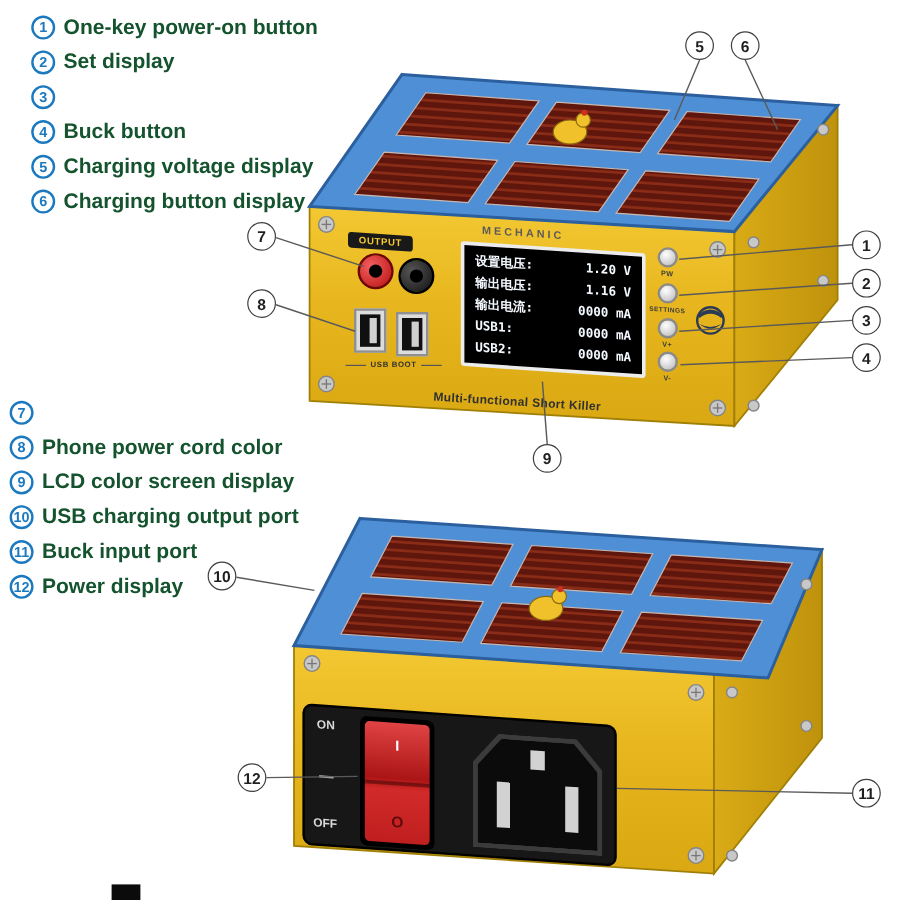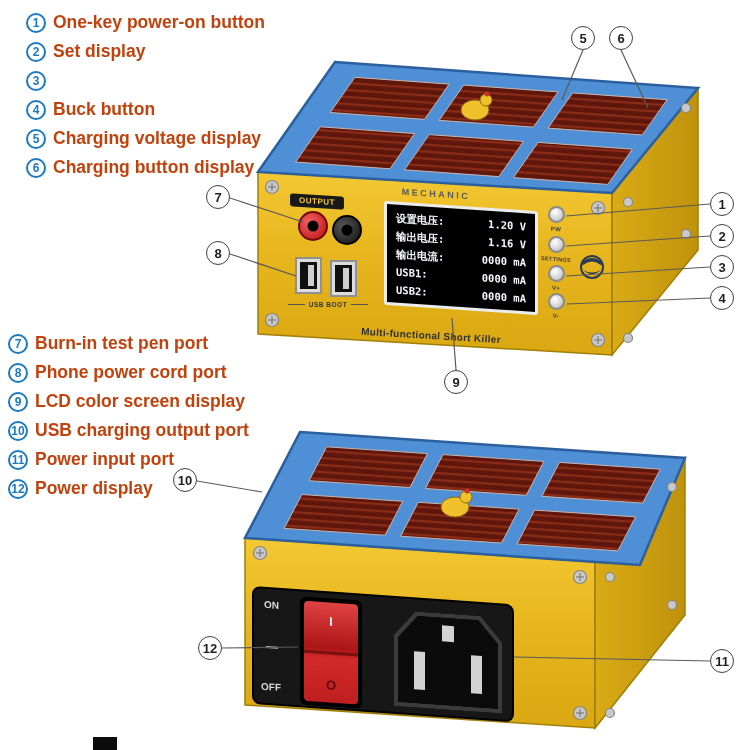--- a/index.html
+++ b/index.html
@@ -3,21 +3,21 @@
 <meta charset="utf-8">
 <style>
 *{margin:0;padding:0;box-sizing:border-box}
 html,body{width:750px;height:750px}
 body{position:relative;background:#fff;font-family:"Liberation Sans",sans-serif;overflow:hidden}
 .legend{position:absolute}
 .legend-top{left:26px;top:8px}
 .legend-bottom{left:8px;top:329px}
 .lrow{display:flex;align-items:center;height:29px}
 .lnum{width:20px;height:20px;border:2px solid #1b79c0;border-radius:50%;color:#1b79c0;font-size:12px;font-weight:bold;display:flex;align-items:center;justify-content:center;margin-right:7px;flex:0 0 auto}
-.llabel{font-size:17.5px;font-weight:bold;color:#c2410c;white-space:nowrap}
+.llabel{font-size:17.5px;font-weight:bold;color:#14532d;white-space:nowrap}
 .dev{position:absolute}
 .screw circle{fill:#c8c8c8;stroke:#858585;stroke-width:1.2}
 .screw line{stroke:#777;stroke-width:1.1}
 .disp{fill:url(#heat);stroke:#c9b6ae;stroke-width:1}
 .disp2{fill:url(#heat2);stroke:#c9b6ae;stroke-width:1}
 .brand{position:absolute;font-size:9px;font-weight:bold;letter-spacing:2.5px;color:#5a5a5a;text-align:center;transform:skewY(3.8deg)}
 .output-tag{position:absolute;background:#191919;color:#f3c832;font-size:8px;font-weight:bold;text-align:center;line-height:13px;border-radius:3px;letter-spacing:.5px;transform:skewY(3.8deg)}
 .jack{width:30px;height:30px;border-radius:50%;position:absolute}
 .jack::after{content:"";position:absolute;left:50%;top:50%;width:11px;height:11px;border-radius:50%;background:#000;transform:translate(-50%,-50%)}
 .jack-red{background:radial-gradient(circle at 35% 35%,#f26060,#b81010);border:2px solid #6d0606}
@@ -79,37 +79,36 @@
     </div>
   <div class="lrow">
       <span class="lnum">6</span>
       <span class="llabel">Charging button display</span>
     </div>
 </div>
 
 <div class="legend legend-bottom">
   <div class="lrow">
       <span class="lnum">7</span>
-      <span class="llabel">Burn-in test pen port</span>
     </div>
   <div class="lrow">
       <span class="lnum">8</span>
-      <span class="llabel">Phone power cord port</span>
+      <span class="llabel">Phone power cord color</span>
     </div>
   <div class="lrow">
       <span class="lnum">9</span>
       <span class="llabel">LCD color screen display</span>
     </div>
   <div class="lrow">
       <span class="lnum">10</span>
       <span class="llabel">USB charging output port</span>
     </div>
   <div class="lrow">
       <span class="lnum">11</span>
-      <span class="llabel">Power input port</span>
+      <span class="llabel">Buck input port</span>
     </div>
   <div class="lrow">
       <span class="lnum">12</span>
       <span class="llabel">Power display</span>
     </div>
 </div>
 
 <svg class="dev" style="left:250px;top:50px" width="460" height="320" viewBox="0 0 460 320">
   <defs>
     <pattern id="heat" width="7" height="7" patternUnits="userSpaceOnUse" patternTransform="rotate(4)">

